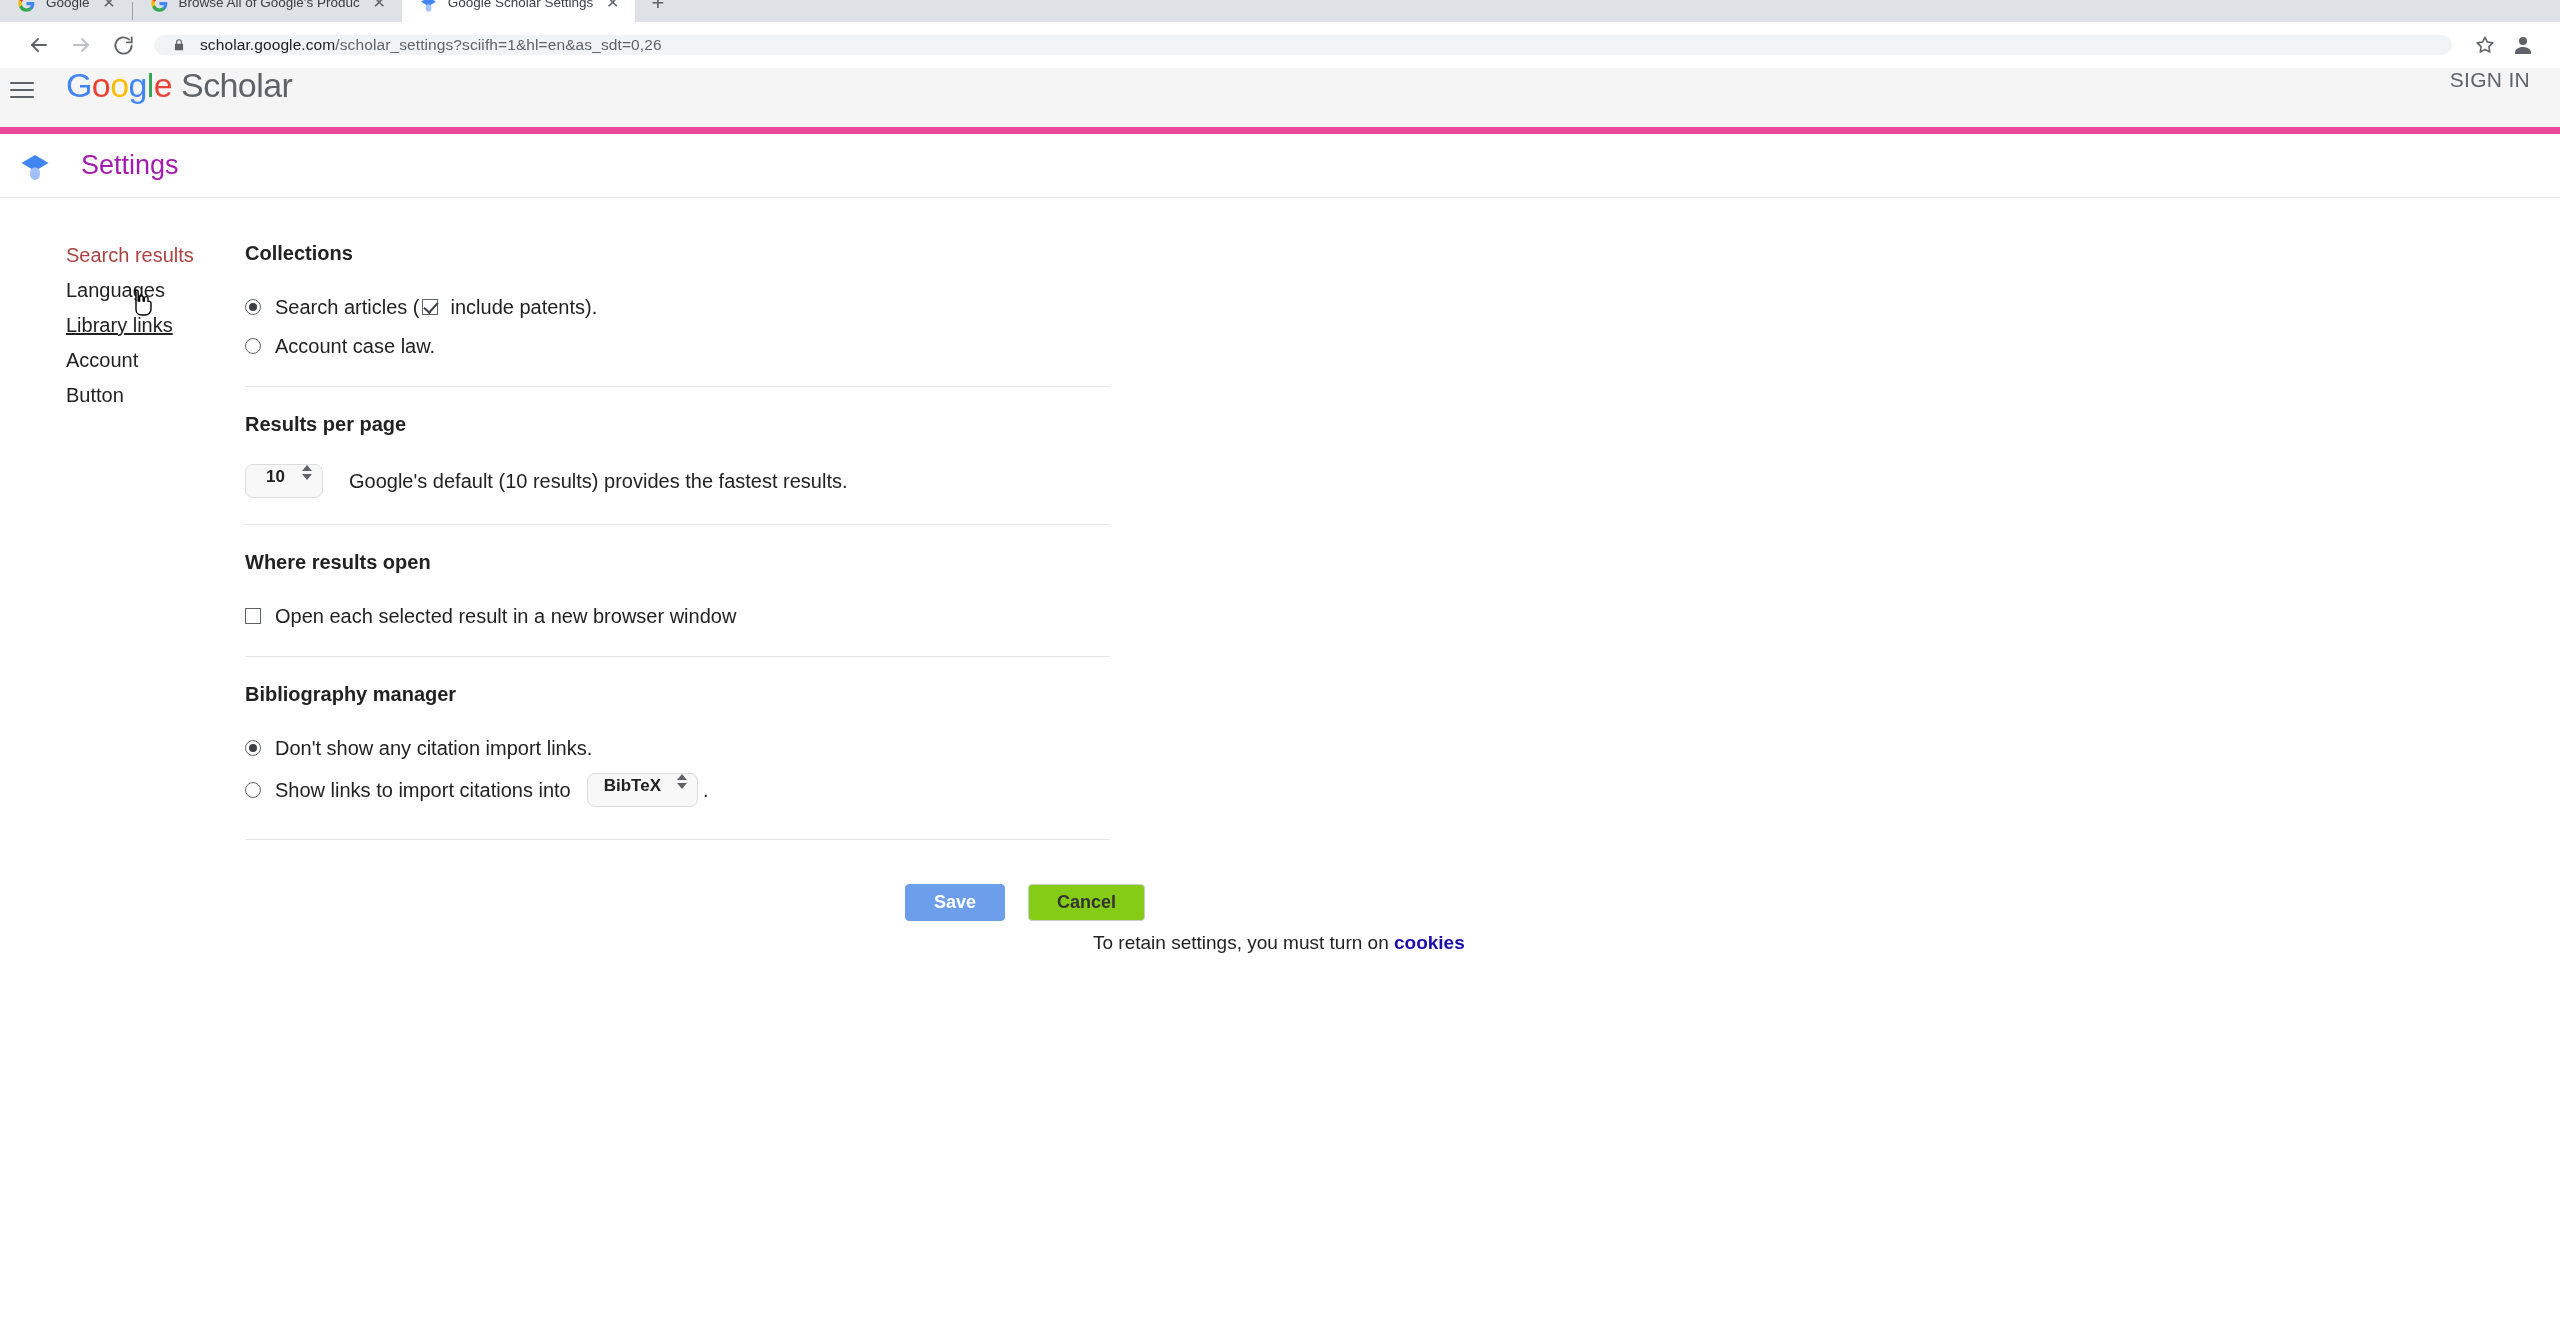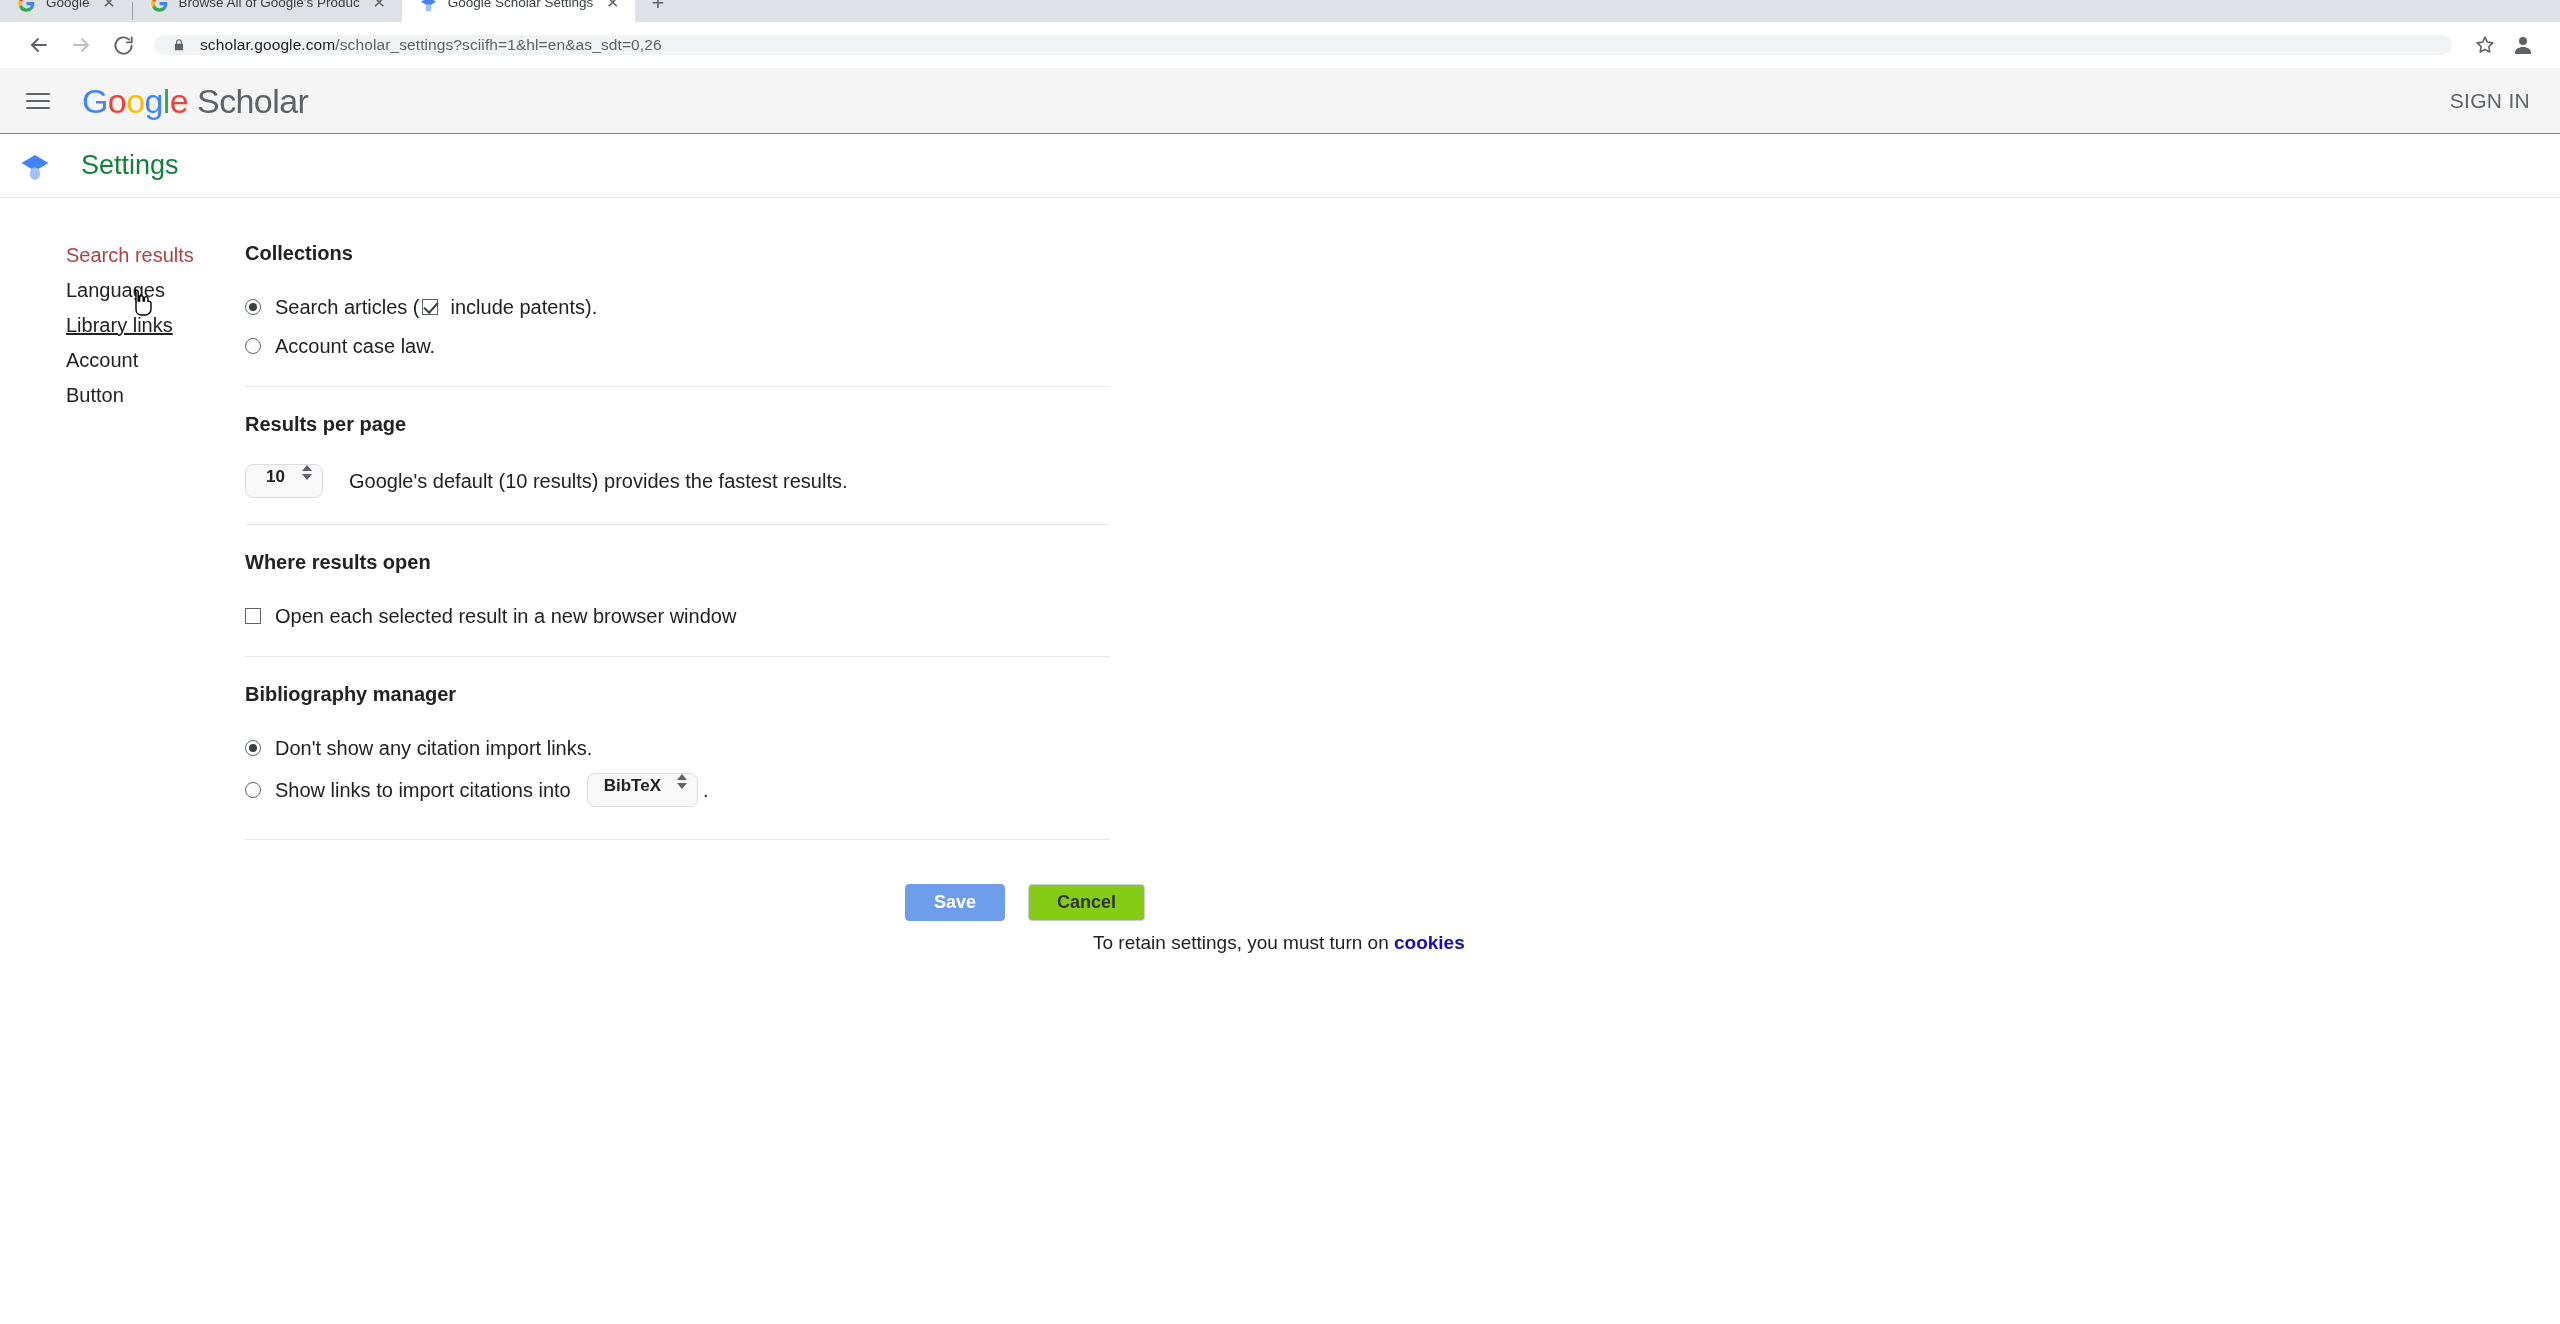--- a/index.html
+++ b/index.html
@@ -114,24 +114,23 @@
     width: 38px; height: 38px;
     display: flex; align-items: center; justify-content: center;
     color: #5f6368;
     flex-shrink: 0;
   }
 
   
   .gs-header {
     height: 66px;
     background: #f5f5f5;
-    border-bottom: 1px solid #ec4899;
-    display: flex;
-    align-items: center;
-    padding-left: 16px;
+    border-bottom: 7px solid #ec4899;
+    display: flex;
+    padding-left: 0;
     padding-right: 30px;
   }
   .hamburger {
     width: 44px; height: 44px;
     display: flex; flex-direction: column;
     align-items: center; justify-content: center;
     gap: 5px;
     flex-shrink: 0;
   }
   .hamburger span {
@@ -166,21 +165,21 @@
     background: #ffffff;
     border-bottom: 1px solid #e8e8e8;
     display: flex;
     align-items: center;
     padding-left: 14px;
   }
   .cap-icon { width: 42px; height: 42px; flex-shrink: 0; display: flex; align-items: center; justify-content: center; }
   .settings-title {
     margin-left: 25px;
     font-size: 27px;
-    color: #15803d;
+    color: #a21caf;
     font-weight: 400;
   }
 
   
   .page-body { display: flex; padding-top: 44px; }
   .sidebar { width: 245px; padding-left: 66px; flex-shrink: 0; }
   .side-item {
     font-size: 20px;
     line-height: 1.3;
     margin-bottom: 9px;

